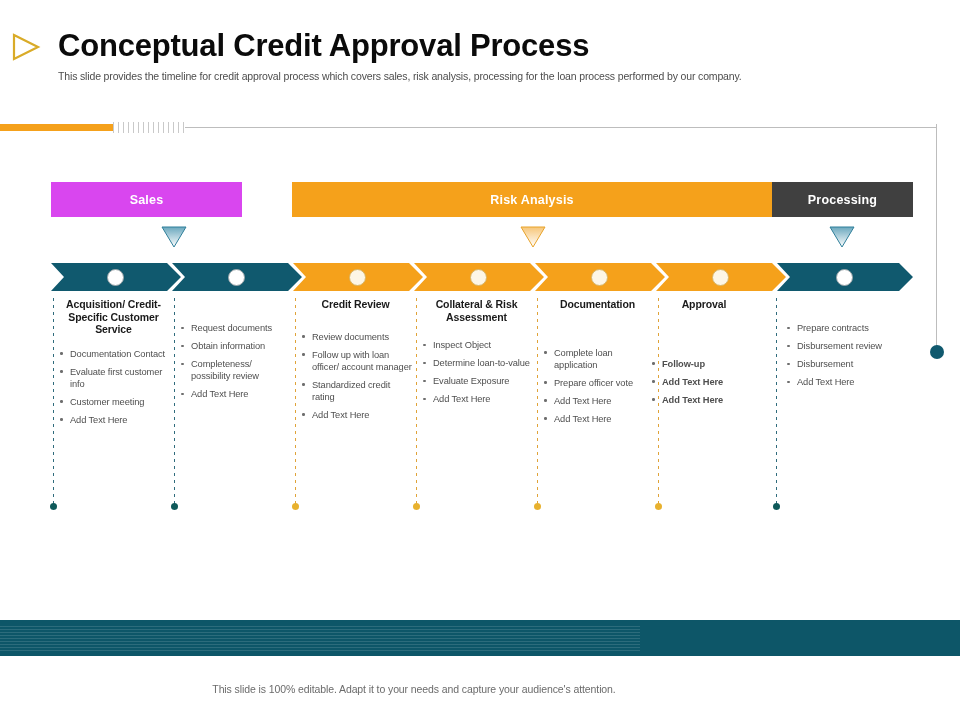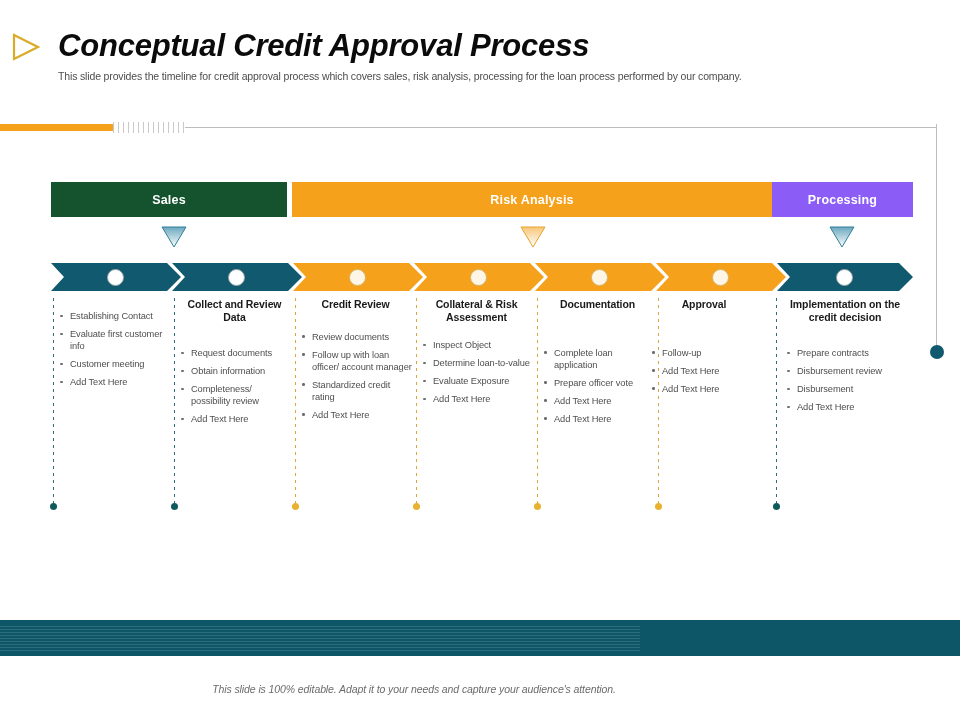--- a/index.html
+++ b/index.html
@@ -4,21 +4,21 @@
 <style>
   html,body{margin:0;padding:0;}
   body{
     width:960px;height:720px;background:#ffffff;
     font-family:"Liberation Sans","DejaVu Sans",sans-serif;
     overflow:hidden;position:relative;
   }
   .slide{position:relative;width:960px;height:720px;background:#fff;}
 
   
-  .title-row{position:absolute;left:0;top:14px;width:960px;height:48px;font-style:italic;}
+  .title-row{position:absolute;left:0;top:14px;width:960px;height:48px;}
   .title-arrow{position:absolute;left:8px;top:18px;width:0;height:0;}
   .title-arrow svg{display:block;}
   .page-title{
     position:absolute;left:58px;top:14px;
     font-size:31px;font-weight:bold;color:#0b0b0b;
     letter-spacing:-0.2px;white-space:nowrap;
   }
   .subtitle{
     position:absolute;left:58px;top:70px;width:880px;
     font-size:10.5px;color:#4d4d4d;font-weight:normal;
@@ -33,23 +33,23 @@
     background:repeating-linear-gradient(to right,#c9c9c9 0px,#c9c9c9 1px,transparent 1px,transparent 5px);
   }
   .div-line{position:absolute;left:185px;top:5px;width:752px;height:1px;background:#bdbdbd;}
   .right-rail{position:absolute;left:936px;top:124px;width:1px;height:225px;background:#bdbdbd;}
   .right-dot{position:absolute;left:930px;top:345px;width:14px;height:14px;border-radius:50%;background:#10596e;}
 
   
   .phase-bars{position:absolute;left:51px;top:182px;height:35px;}
   .phase{position:absolute;top:0;height:35px;display:flex;align-items:center;justify-content:center;
          color:#ffffff;font-size:12.5px;font-weight:bold;letter-spacing:0.2px;}
-  .phase.sales{left:0px;width:236px;background:#14532d;}
+  .phase.sales{left:0px;width:191px;background:#d946ef;}
   .phase.risk{left:241px;width:480px;background:#f5a11b;}
-  .phase.processing{left:721px;width:141px;background:#8b5cf6;}
+  .phase.processing{left:721px;width:141px;background:#404040;}
 
   
   .tri{position:absolute;width:0;height:0;}
   .tri svg{display:block;}
 
   
   .chev-band{position:absolute;left:51px;top:263px;width:862px;height:28px;}
   .chev{position:absolute;top:0;height:28px;}
   .chev svg{display:block;}
   .node-circle{
@@ -83,21 +83,21 @@
   .dash-dot.orange{background:#e8b12e;}
 
   
   .footer-band{position:absolute;left:0;top:620px;width:960px;height:36px;background:#0d5668;}
   .footer-stripes{
     position:absolute;left:0;top:626px;width:640px;height:26px;
     background:repeating-linear-gradient(to bottom,rgba(255,255,255,0.13) 0px,rgba(255,255,255,0.13) 1px,transparent 1px,transparent 3px);
   }
   .footer-note{
     position:absolute;left:0;top:683px;width:828px;text-align:center;
-    font-size:10.5px;color:#6b6b6b;letter-spacing:-0.1px;font-style:italic;
+    font-size:10.5px;color:#6b6b6b;letter-spacing:-0.1px;
   }
 </style>
 </head>
 <body>
 
 <div class="slide">
 
   <div class="title-row">
     <span class="title-arrow">
       <svg width="34" height="30" viewBox="0 0 34 30">
@@ -208,30 +208,30 @@
   <div class="dash-dot" style="left:171px;"></div>
   <div class="dash-dot orange" style="left:292px;"></div>
   <div class="dash-dot orange" style="left:413px;"></div>
   <div class="dash-dot orange" style="left:534px;"></div>
   <div class="dash-dot orange" style="left:655px;"></div>
   <div class="dash-dot" style="left:773px;"></div>
 
   <div class="cols">
 
     <div class="col" style="left:57px;width:113px;">
+      <div class="col-head">Acquisition/ Credit-Specific Customer Service</div>
       <ul class="bullets" style="margin-top:12px;">
-        <li>Establishing Contact</li>
+        <li>Documentation Contact</li>
         <li>Evaluate first customer info</li>
         <li>Customer meeting</li>
         <li>Add Text Here</li>
       </ul>
     </div>
 
     <div class="col" style="left:178px;width:113px;">
-      <div class="col-head">Collect and Review Data</div>
       <ul class="bullets" style="margin-top:24px;">
         <li>Request documents</li>
         <li>Obtain information</li>
         <li>Completeness/ possibility review</li>
         <li>Add Text Here</li>
       </ul>
     </div>
 
     <div class="col" style="left:299px;width:113px;">
       <div class="col-head">Credit Review</div>
@@ -258,29 +258,28 @@
       <ul class="bullets" style="margin-top:36px;">
         <li>Complete loan application</li>
         <li>Prepare officer vote</li>
         <li>Add Text Here</li>
         <li>Add Text Here</li>
       </ul>
     </div>
 
     <div class="col" style="left:649px;width:110px;">
       <div class="col-head">Approval</div>
-      <ul class="bullets" style="margin-top:36px;">
+      <ul class="bullets" style="margin-top:47px;font-weight:bold;">
         <li>Follow-up</li>
         <li>Add Text Here</li>
         <li>Add Text Here</li>
       </ul>
     </div>
 
     <div class="col" style="left:784px;width:122px;">
-      <div class="col-head">Implementation on the credit decision</div>
       <ul class="bullets" style="margin-top:24px;">
         <li>Prepare contracts</li>
         <li>Disbursement review</li>
         <li>Disbursement</li>
         <li>Add Text Here</li>
       </ul>
     </div>
 
   </div>
 

